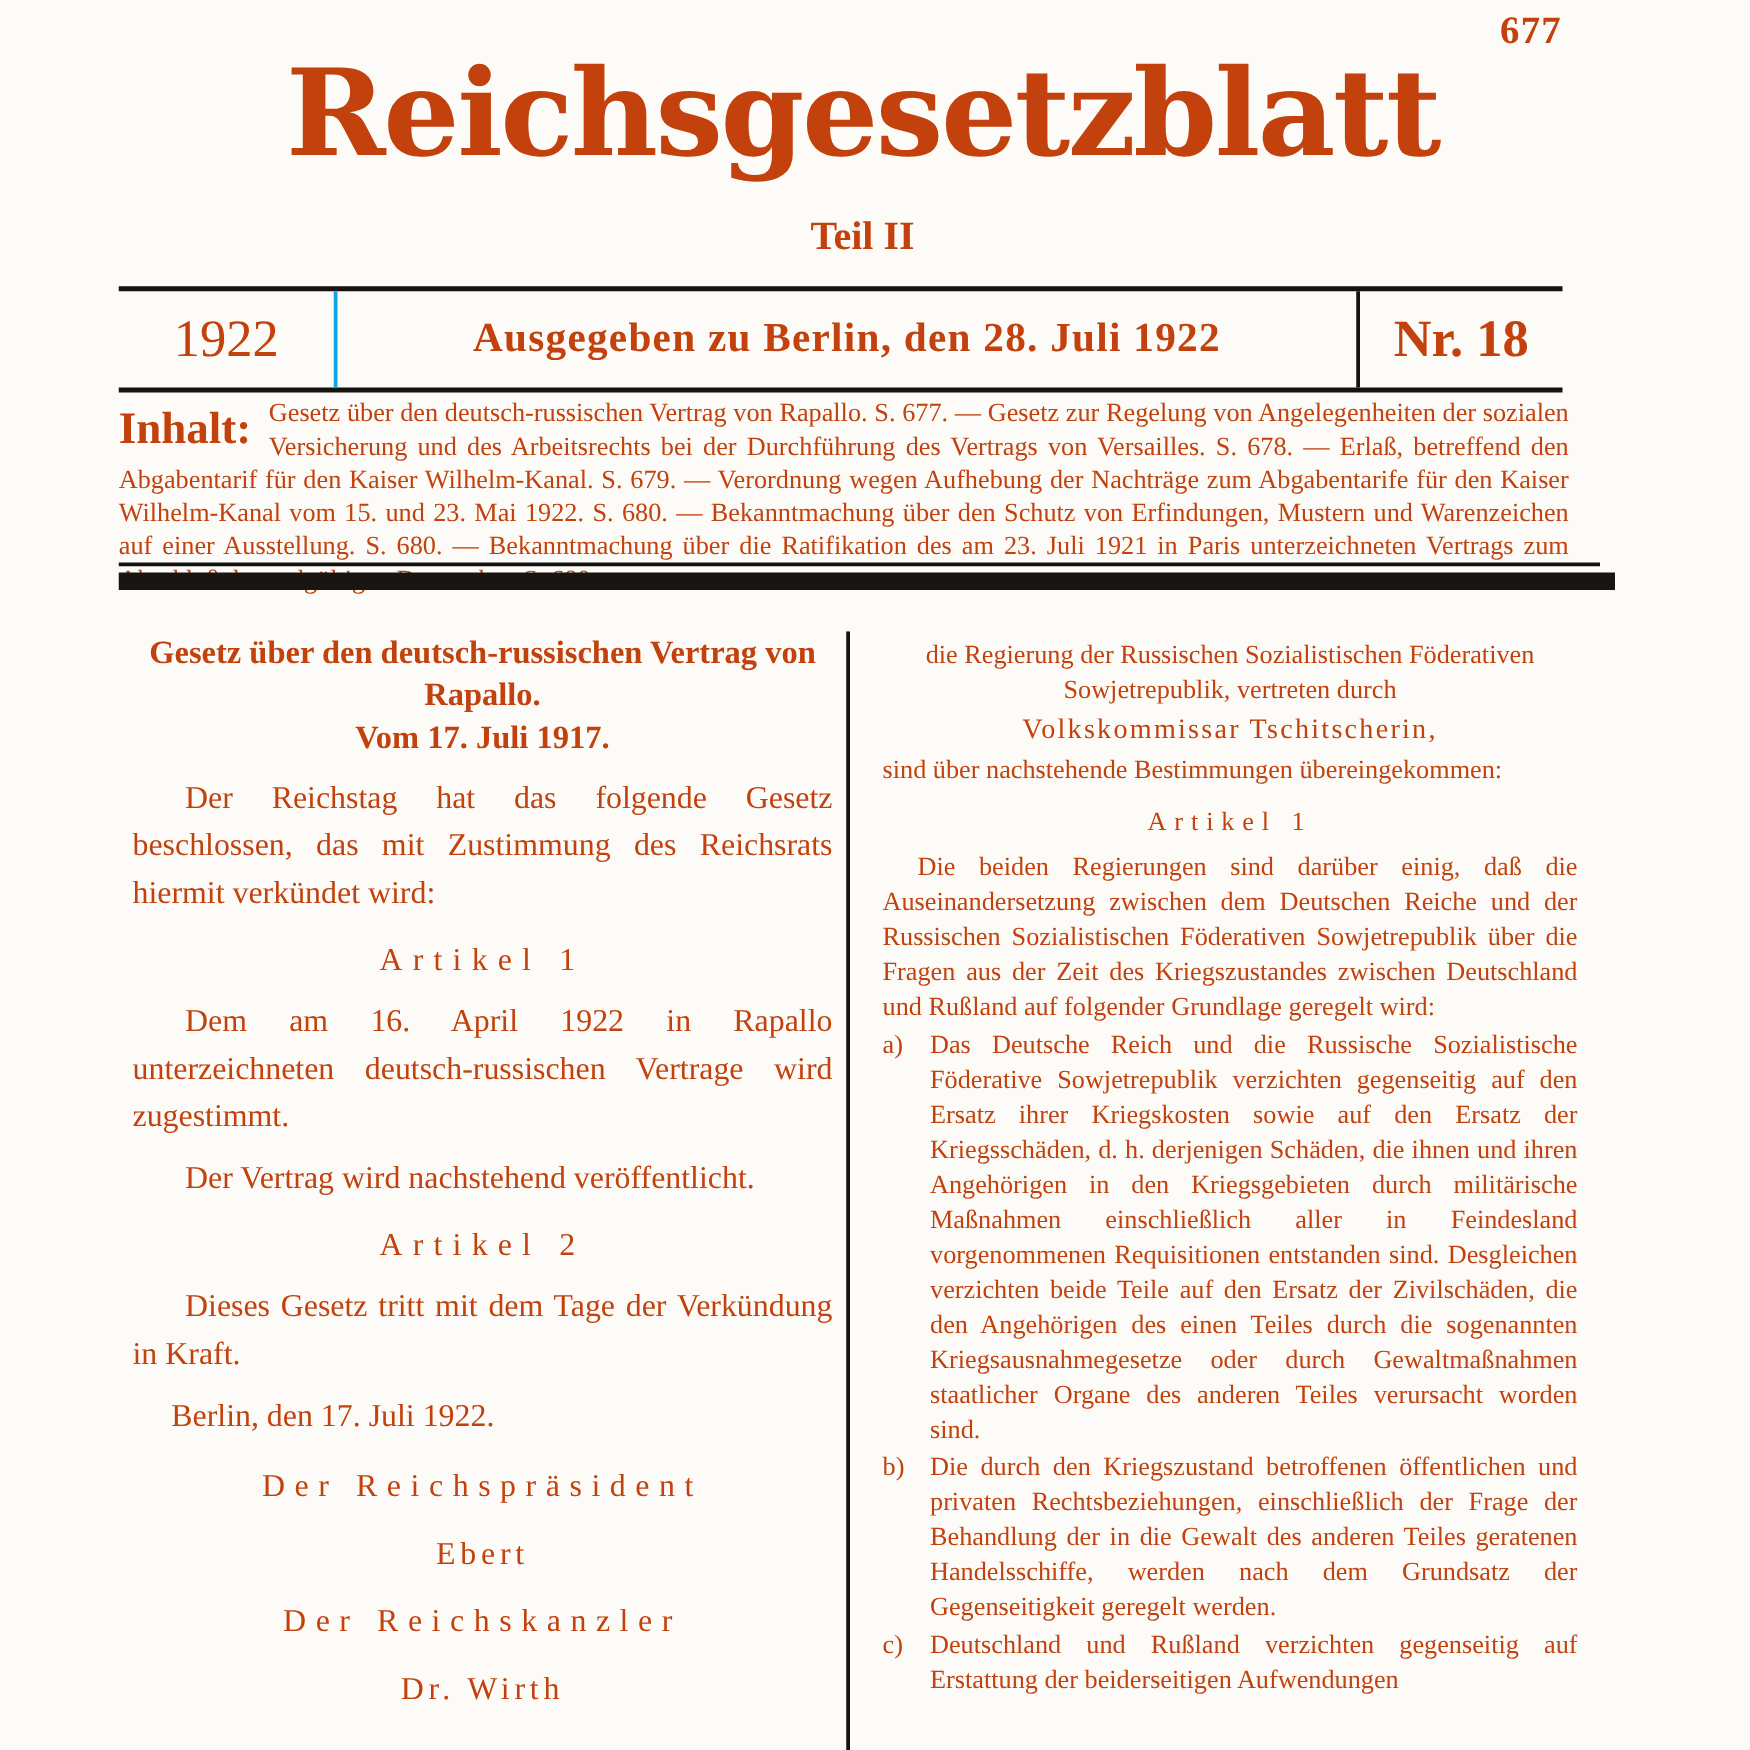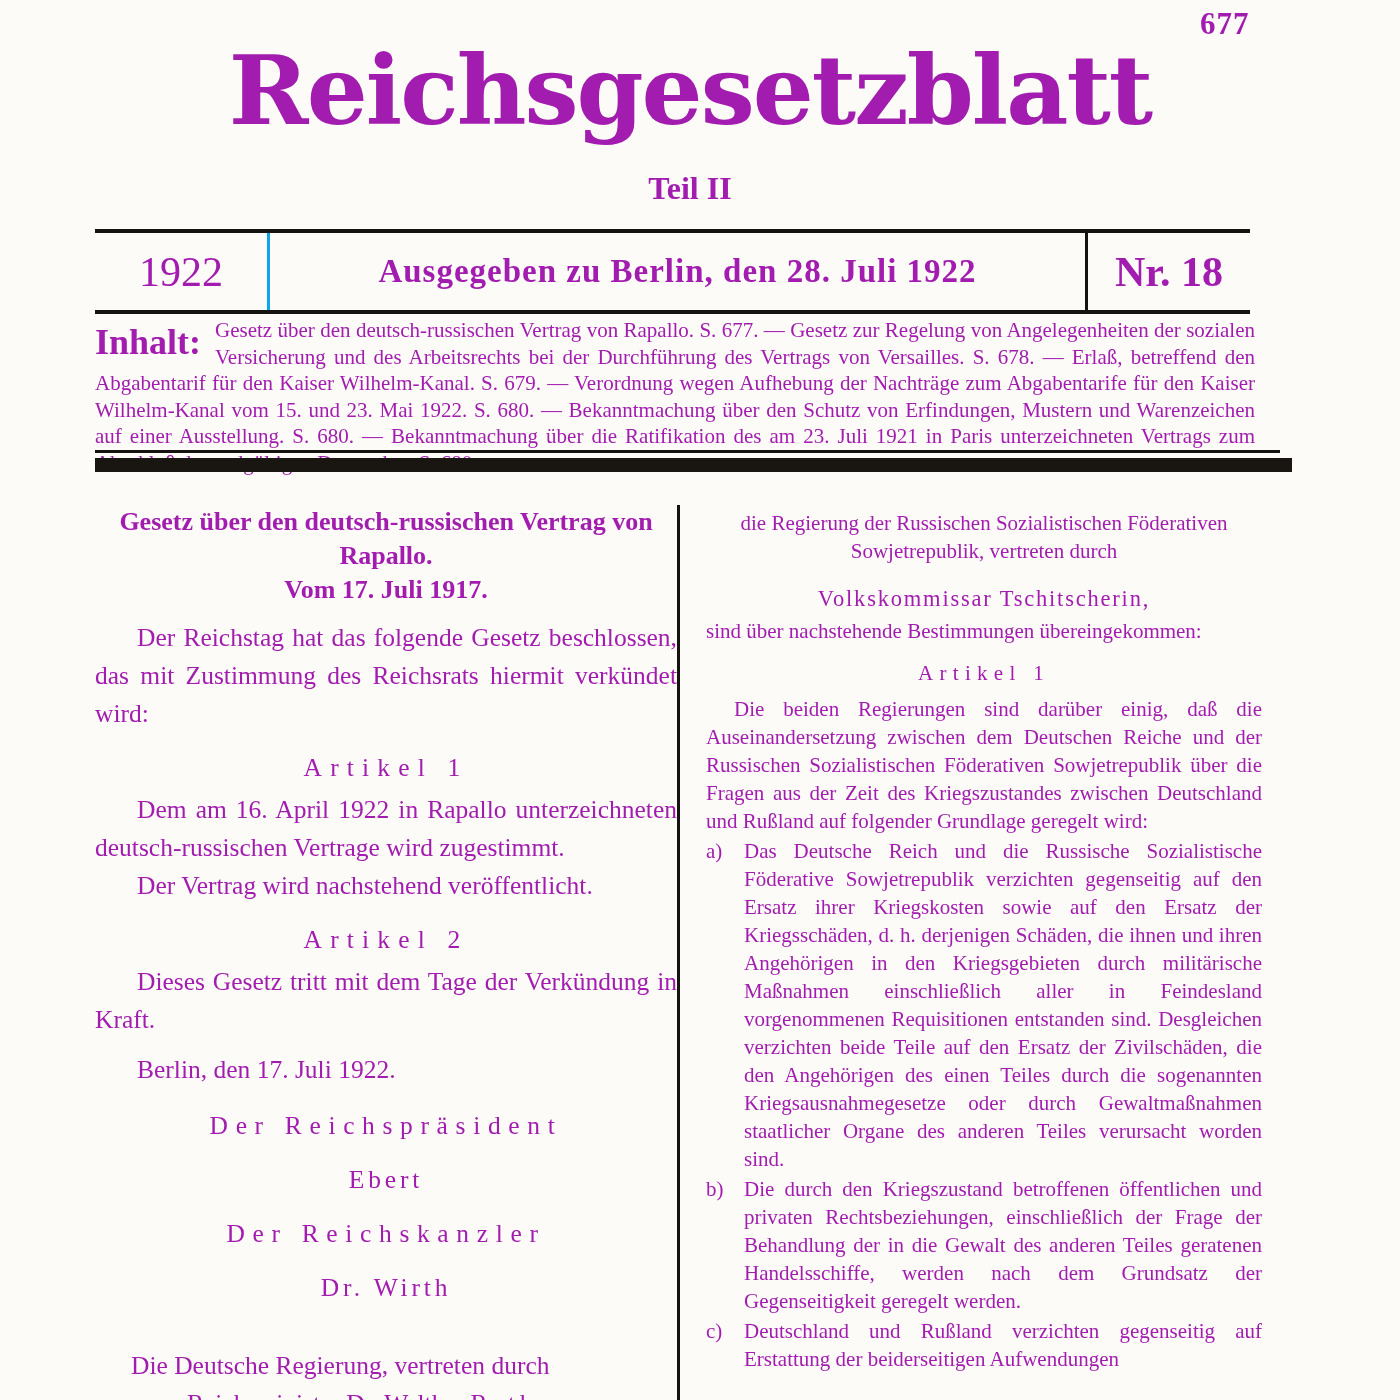--- a/index.html
+++ b/index.html
@@ -2,21 +2,21 @@
 <html><head>
 <meta charset="utf-8">
 <style>
   html,body { margin:0; padding:0; }
   body { background:#e8e6e0; }
   .page {
     position:relative;
     width:1400px; height:1400px;
     margin:0 auto;
     background:#fcfbf7;
-    color:#a21caf;
+    color:#c2410c;
     font-family:"Liberation Serif","DejaVu Serif",serif;
     overflow:hidden;
   }
   .page-number {
     position:absolute; top:6px; left:1200px;
     font-size:31px; font-weight:bold; letter-spacing:1px;
   }
   .masthead-title {
     position:absolute; top:34px; left:0; width:1380px;
     text-align:center;
@@ -66,33 +66,33 @@
     box-sizing:border-box; width:585px;
     border-right:3px solid #15130f;
     font-size:25.5px; line-height:38px; text-align:justify;
   }
   .col-right {
     box-sizing:border-box; flex:1;
     padding-left:26px;
     font-size:21px; line-height:28px; text-align:justify;
   }
   .lc-heading { font-weight:bold; text-align:center; font-size:26px; line-height:34px; margin:0 0 12px 0; }
-  .para { margin:0; text-indent:42px; }
+  .para { margin:11px; text-indent:42px; }
   .article-heading { text-align:center; letter-spacing:0.32em; margin:16px 0 4px 0; text-indent:0; }
   .dateline { margin:12px 0 0 0; text-indent:42px; text-align:left; }
   .sig-title { text-align:center; letter-spacing:0.3em; margin:18px 0 0 0; }
   .sig-title.second { margin-top:16px; }
   .sig-name  { text-align:center; letter-spacing:0.15em; margin:16px; }
   .treaty-block { margin-top:40px; text-align:left; }
   .treaty-l1 { margin:0; text-indent:36px; }
   .treaty-l2 { margin:0; text-indent:92px; }
   .treaty-l2 .spaced-name { letter-spacing:0.18em; }
 
   .rc-party1 { margin:4px 0 0 0; text-align:center; }
-  .rc-party2 { margin:20px 0 0 0; text-align:center; letter-spacing:0.08em; font-size:22.5px; }
+  .rc-party2 { margin:4px 0 0 0; text-align:center; letter-spacing:0.08em; font-size:22.5px; }
   .rc-agreement { margin:4px 0 0 0; text-align:left; }
   .rc-article { text-align:center; letter-spacing:0.3em; margin:14px 0 8px 0; }
   .rc-intro { margin:0; text-indent:28px; }
   .rc-item { display:flex; margin:2px 0 0 0; }
   .rc-item-label { flex:0 0 38px; }
   .rc-item-text { flex:1; text-align:justify; margin:0; }
 </style>
 </head>
 <body>
 

